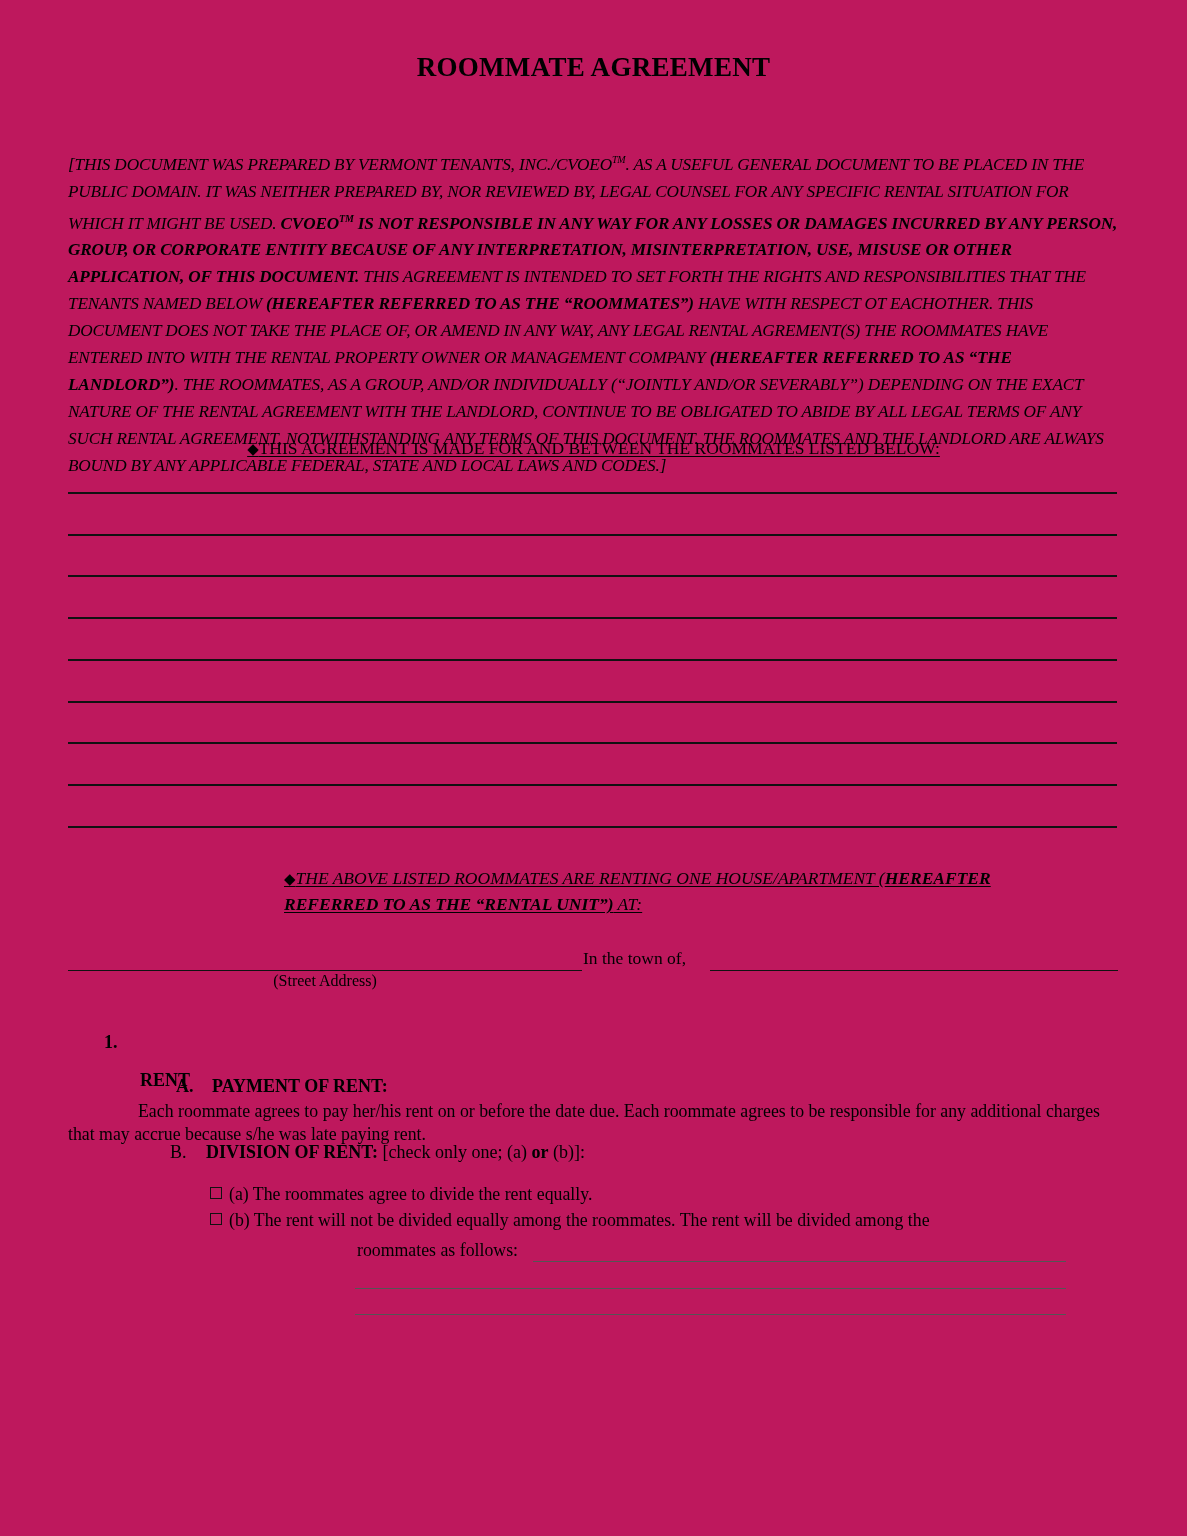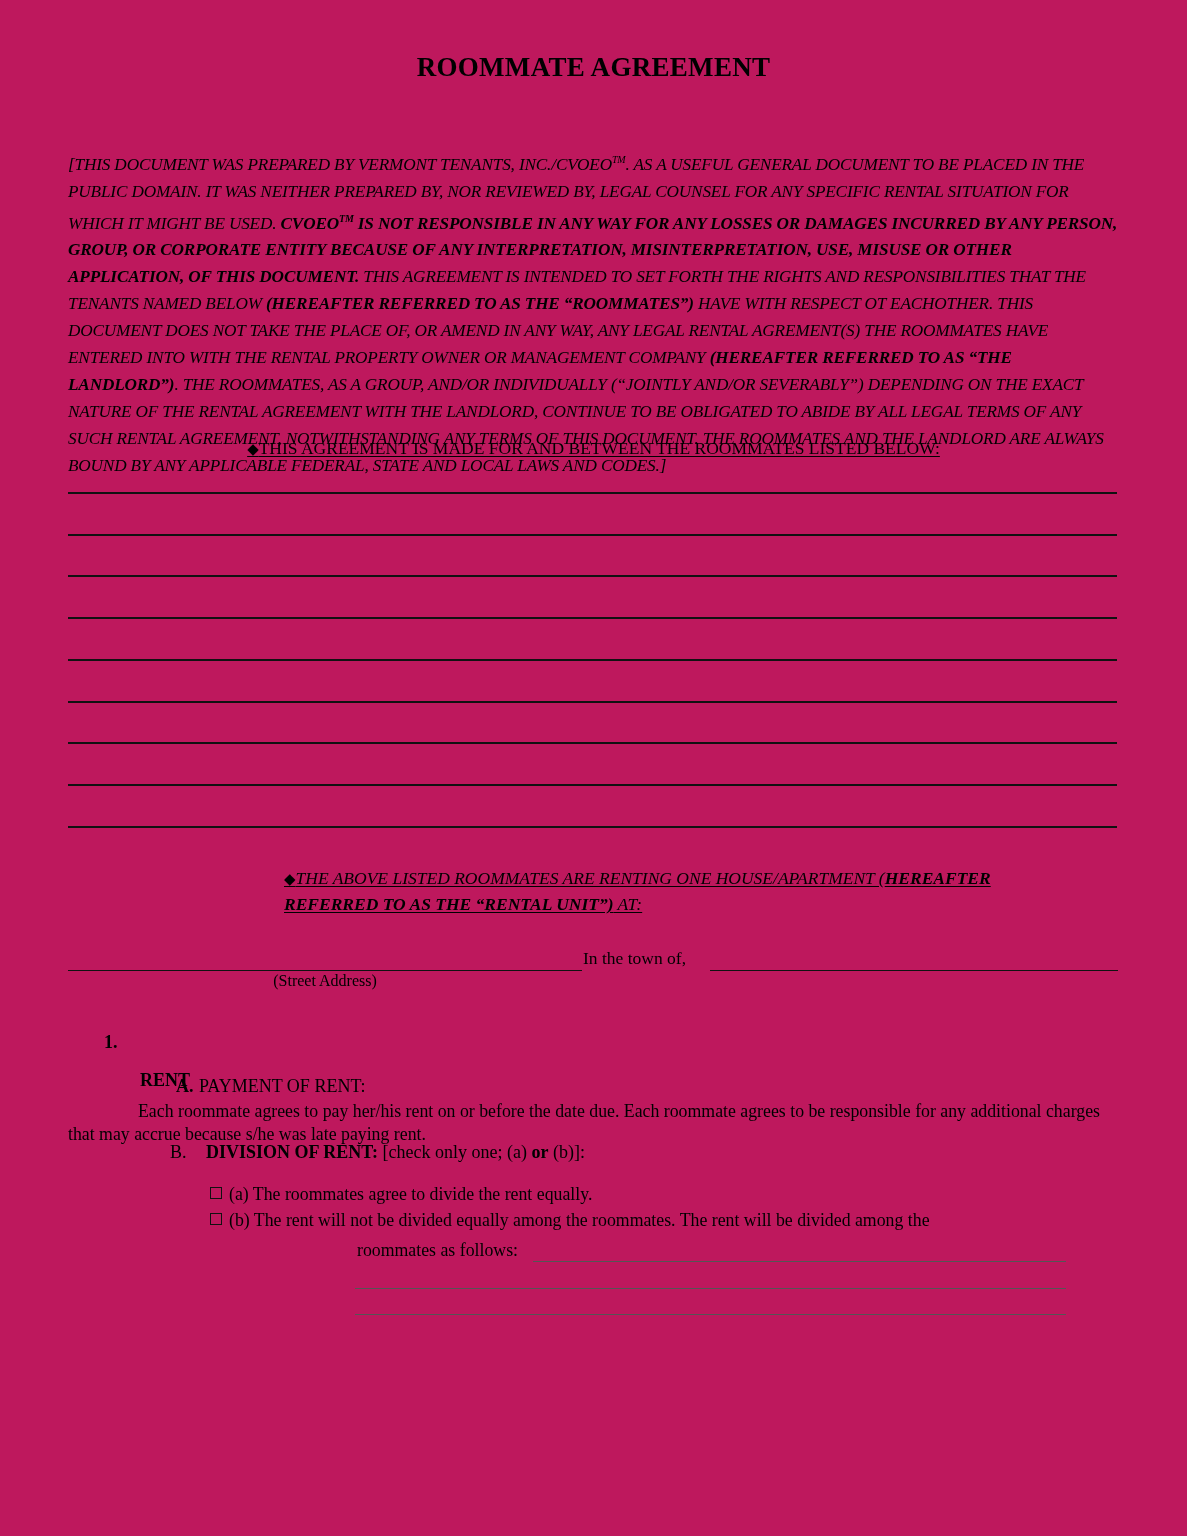--- a/index.html
+++ b/index.html
@@ -124,23 +124,23 @@
   .sub-a-letter {
     position: absolute;
     top: 1076px;
     left: 176px;
     font-size: 18px;
     font-weight: bold;
   }
   .sub-a-title {
     position: absolute;
     top: 1076px;
-    left: 199px;
-    font-size: 18px;
-    font-weight: normal;
+    left: 212px;
+    font-size: 18px;
+    font-weight: bold;
   }
   .sub-a-body {
     position: absolute;
     top: 1100px;
     left: 68px;
     width: 1050px;
     font-size: 17.8px;
     line-height: 23px;
     text-indent: 70px;
   }

